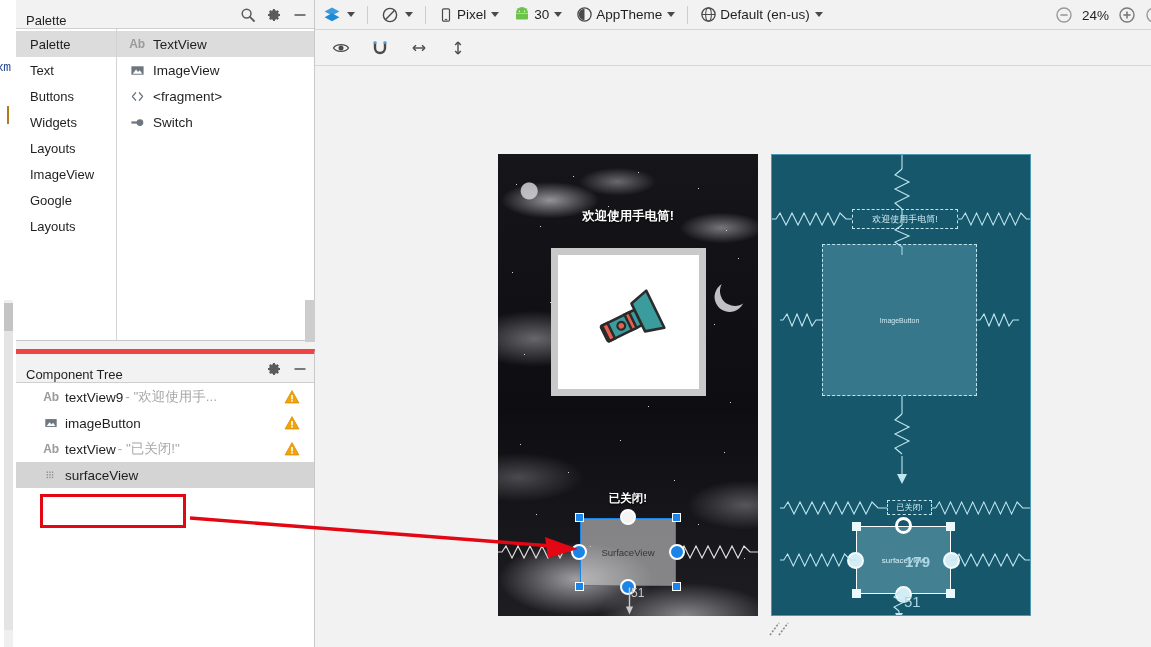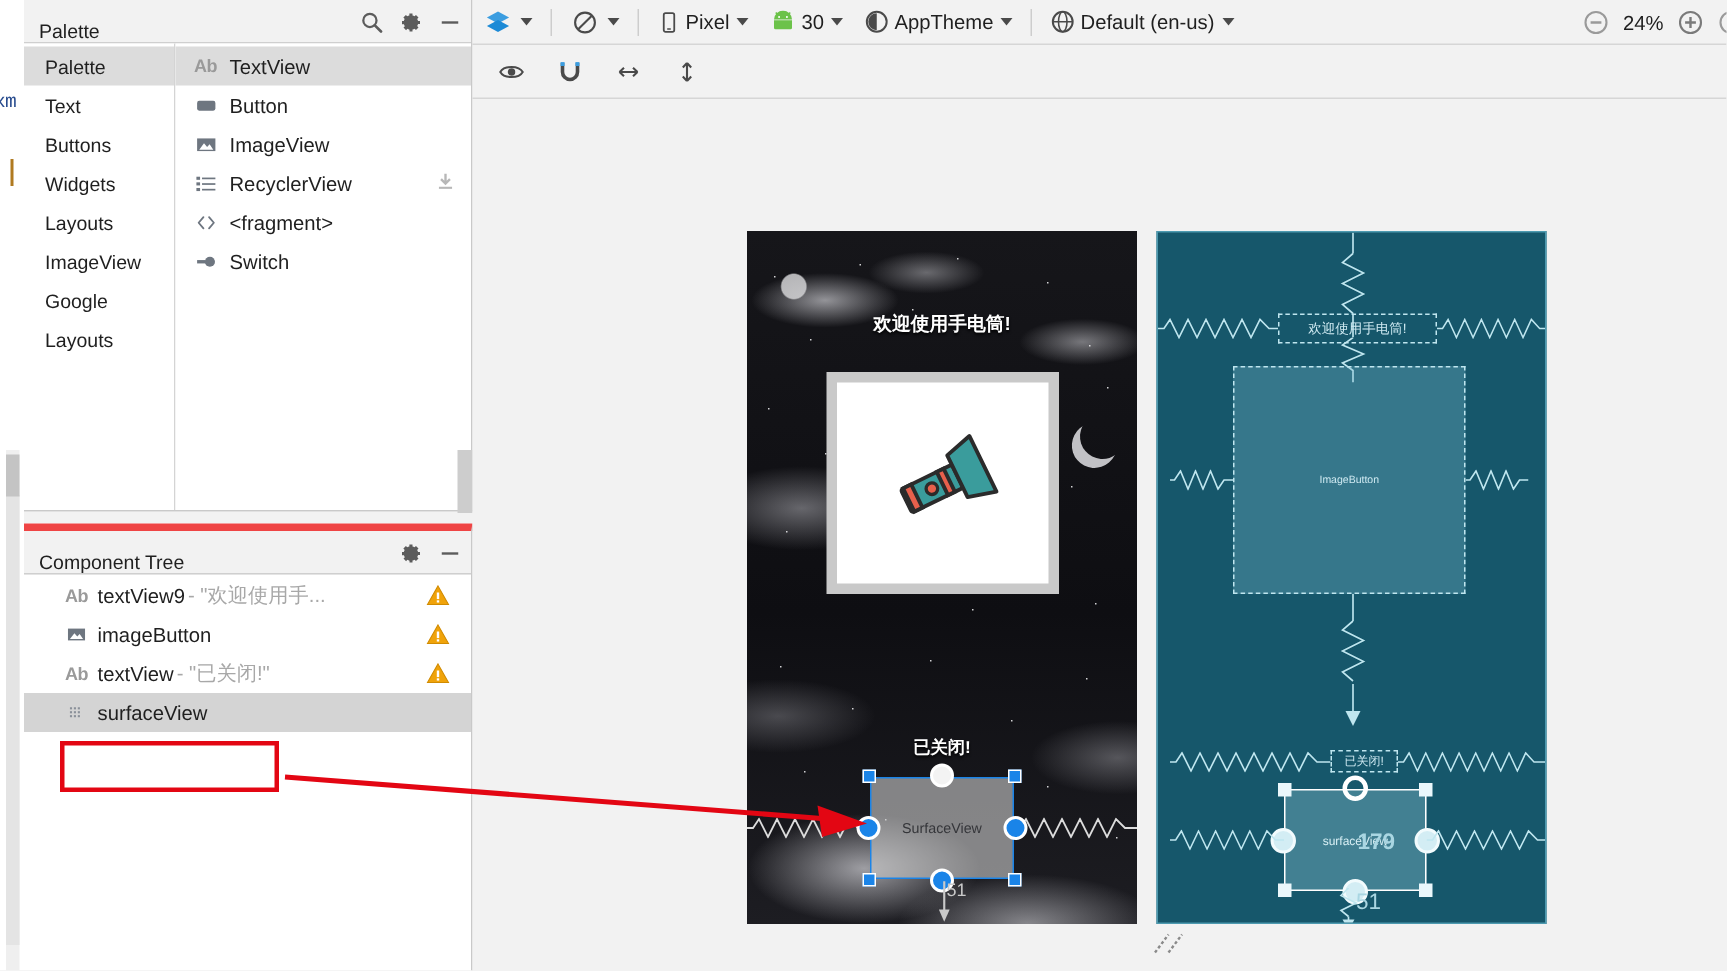--- a/index.html
+++ b/index.html
@@ -227,58 +227,31 @@
 
       <div class="palette-items">
 
         <div class="pal-item selected">
           <span class="pal-ico">
               <span class="pal-ab">Ab</span>
             </span>
           <span class="pal-label">TextView</span>
         </div>
 
-        <div class="pal-item">
-          <span class="pal-ico">
-            <svg width="15" height="15" viewBox="0 0 16 16">
-                <rect x="1.5" y="4.5" width="13" height="7" rx="1.5" fill="#6e7680"></rect>
-              </svg>
-          </span>
-          <span class="pal-label">Button</span>
-        </div>
 
         <div class="pal-item">
           <span class="pal-ico">
             <svg width="15" height="15" viewBox="0 0 16 16">
               <rect x="1.5" y="3.5" width="13" height="9" fill="#6e7680"></rect>
               <path d="M3 11.5 L6.4 7 L8.6 9.6 L10.4 7.6 L13 11.5 Z" fill="#ffffff"></path>
             </svg>
           </span>
           <span class="pal-label">ImageView</span>
         </div>
 
-        <div class="pal-item">
-          <span class="pal-ico">
-            <svg width="15" height="15" viewBox="0 0 16 16">
-              <g fill="#6e7680">
-                <rect x="1" y="3" width="2.6" height="2.2"></rect>
-                  <rect x="5" y="3.6" width="9.5" height="1.2"></rect>
-                <rect x="1" y="7" width="2.6" height="2.2"></rect>
-                  <rect x="5" y="7.6" width="9.5" height="1.2"></rect>
-                <rect x="1" y="11" width="2.6" height="2.2"></rect>
-                  <rect x="5" y="11.6" width="9.5" height="1.2"></rect>
-              </g>
-            </svg>
-          </span>
-          <span class="pal-label">RecyclerView</span>
-          <svg class="dl-icon" width="14" height="14" viewBox="0 0 16 16">
-            <path d="M8 2 V9 M4.6 6.2 L8 9.6 L11.4 6.2" stroke="#7d7d7d" stroke-width="1.8" fill="none"></path>
-            <rect x="3" y="12" width="10" height="1.6" fill="#7d7d7d"></rect>
-          </svg>
-        </div>
 
         <div class="pal-item">
           <span class="pal-ico">
             <svg width="15" height="15" viewBox="0 0 16 16">
               <path d="M6 4 L2.6 8 L6 12 M10 4 L13.4 8 L10 12" stroke="#6e7680" stroke-width="1.3" fill="none" stroke-linecap="round" stroke-linejoin="round"></path>
             </svg>
           </span>
           <span class="pal-label">&lt;fragment&gt;</span>
         </div>
 

